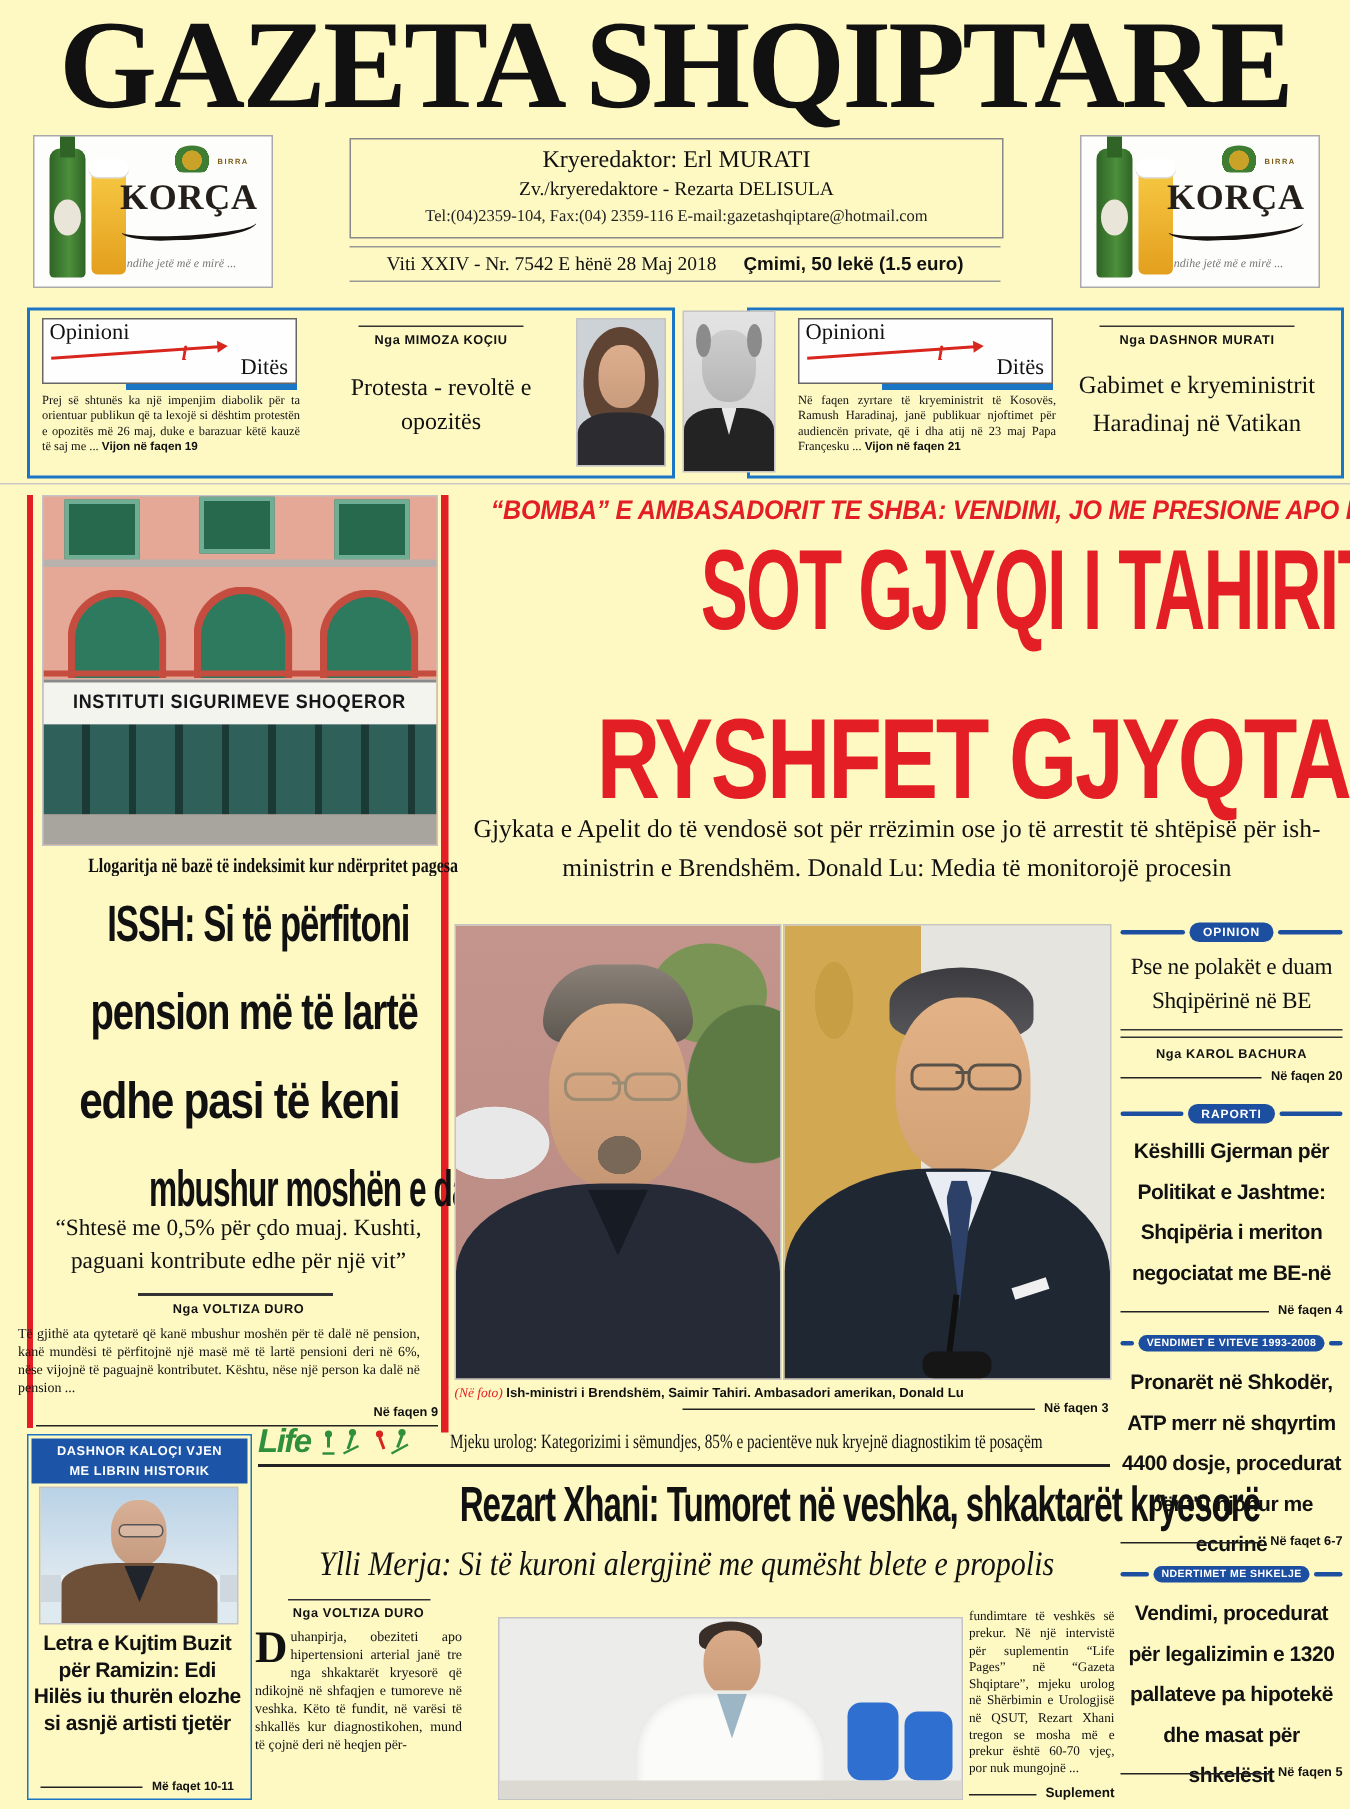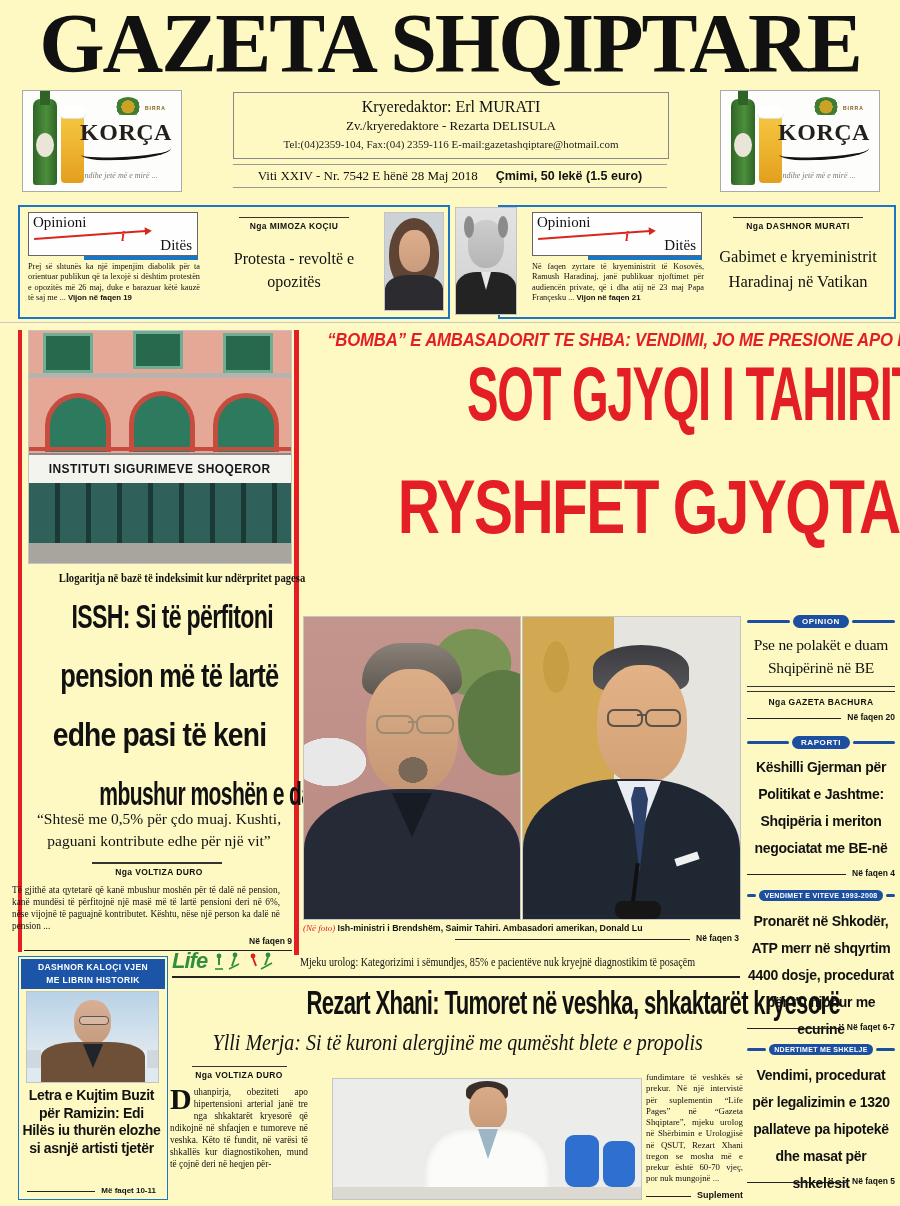--- a/index.html
+++ b/index.html
@@ -176,20 +176,21 @@
 
   <div class="abs c" style="left:302px;top:330px;width:592px;">
     <span class="fit sans b i red" style="font-size:18px;transform:scaleX(.93);letter-spacing:-.2px;">“BOMBA” E AMBASADORIT TE SHBA: VENDIMI, JO ME PRESIONE APO KERCENIME</span>
   </div>
 
   <div class="abs c" style="left:300px;top:348px;width:596px;">
     <div style="line-height:92px;"><span class="fit sans b red" style="font-size:76px;letter-spacing:-2px;transform:scaleX(.62);">SOT GJYQI I TAHIRIT, LU:</span></div>
     <div style="line-height:92px;"><span class="fit sans b red" style="font-size:76px;letter-spacing:-2px;transform:scaleX(.77);">RYSHFET GJYQTAREVE</span></div>
   </div>
 
+  <div class="abs c" style="left:306px;top:540px;width:584px;font-size:17px;line-height:1.55;">Gjykata e Apelit do të vendosë sot për rrëzimin ose jo të arrestit të shtëpisë për ish-ministrin e Brendshëm. Donald Lu: Media të monitorojë procesin</div>
 
   <div class="ph" style="left:303px;top:616px;width:216px;height:302px;
        background:radial-gradient(60px 40px at 12% 48%,#e8e8e8 60%,transparent 61%),
                   radial-gradient(80px 95px at 92% 35%,#5d7a44 55%,transparent 56%),
                   radial-gradient(70px 60px at 78% 15%,#7a9456 55%,transparent 56%),
                   linear-gradient(#c3958d,#b98a82);">
     <div class="abs" style="left:58px;top:26px;width:100px;height:52px;background:linear-gradient(#8a8178,#5d574f);border-radius:50px 50px 18px 18px;"></div>
     <div class="abs" style="left:62px;top:52px;width:92px;height:122px;background:linear-gradient(180deg,#dcae88,#c69775);border-radius:46% 46% 42% 42%;"></div>
     <div class="abs" style="left:72px;top:98px;width:34px;height:15px;border:2px solid #9b8b72;border-radius:8px;"></div>
     <div class="abs" style="left:112px;top:98px;width:34px;height:15px;border:2px solid #9b8b72;border-radius:8px;"></div>
@@ -222,21 +223,21 @@
   <div class="abs refline" style="left:455px;top:933px;width:284px;">
     <span class="ln"></span>
     <span class="pageref">Në faqen 3</span>
   </div>
 
   <div class="abs ribbon" style="left:747px;top:615px;width:148px;">
     <span class="pill">OPINION</span>
   </div>
   <div class="abs c" style="left:747px;top:633px;width:148px;font-size:15.5px;line-height:1.5;letter-spacing:-.2px;">Pse ne polakët e duam Shqipërinë në BE</div>
   <div class="abs" style="left:747px;top:686px;width:148px;height:4px;border-top:1.5px solid #333;border-bottom:1px solid #333;"></div>
-  <div class="abs byl" style="left:747px;top:697px;width:148px;">Nga GAZETA BACHURA</div>
+  <div class="abs byl" style="left:747px;top:697px;width:148px;">Nga KAROL BACHURA</div>
   <div class="abs refline" style="left:747px;top:712px;width:148px;">
     <span class="ln"></span>
     <span class="pageref">Në faqen 20</span>
   </div>
 
   <div class="abs ribbon" style="left:747px;top:736px;width:148px;">
     <span class="pill">RAPORTI</span>
   </div>
   <div class="abs sbtitle-b" style="left:747px;top:754px;width:148px;">Këshilli Gjerman për Politikat e Jashtme: Shqipëria i meriton negociatat me BE-në</div>
   <div class="abs refline" style="left:747px;top:868px;width:148px;">

